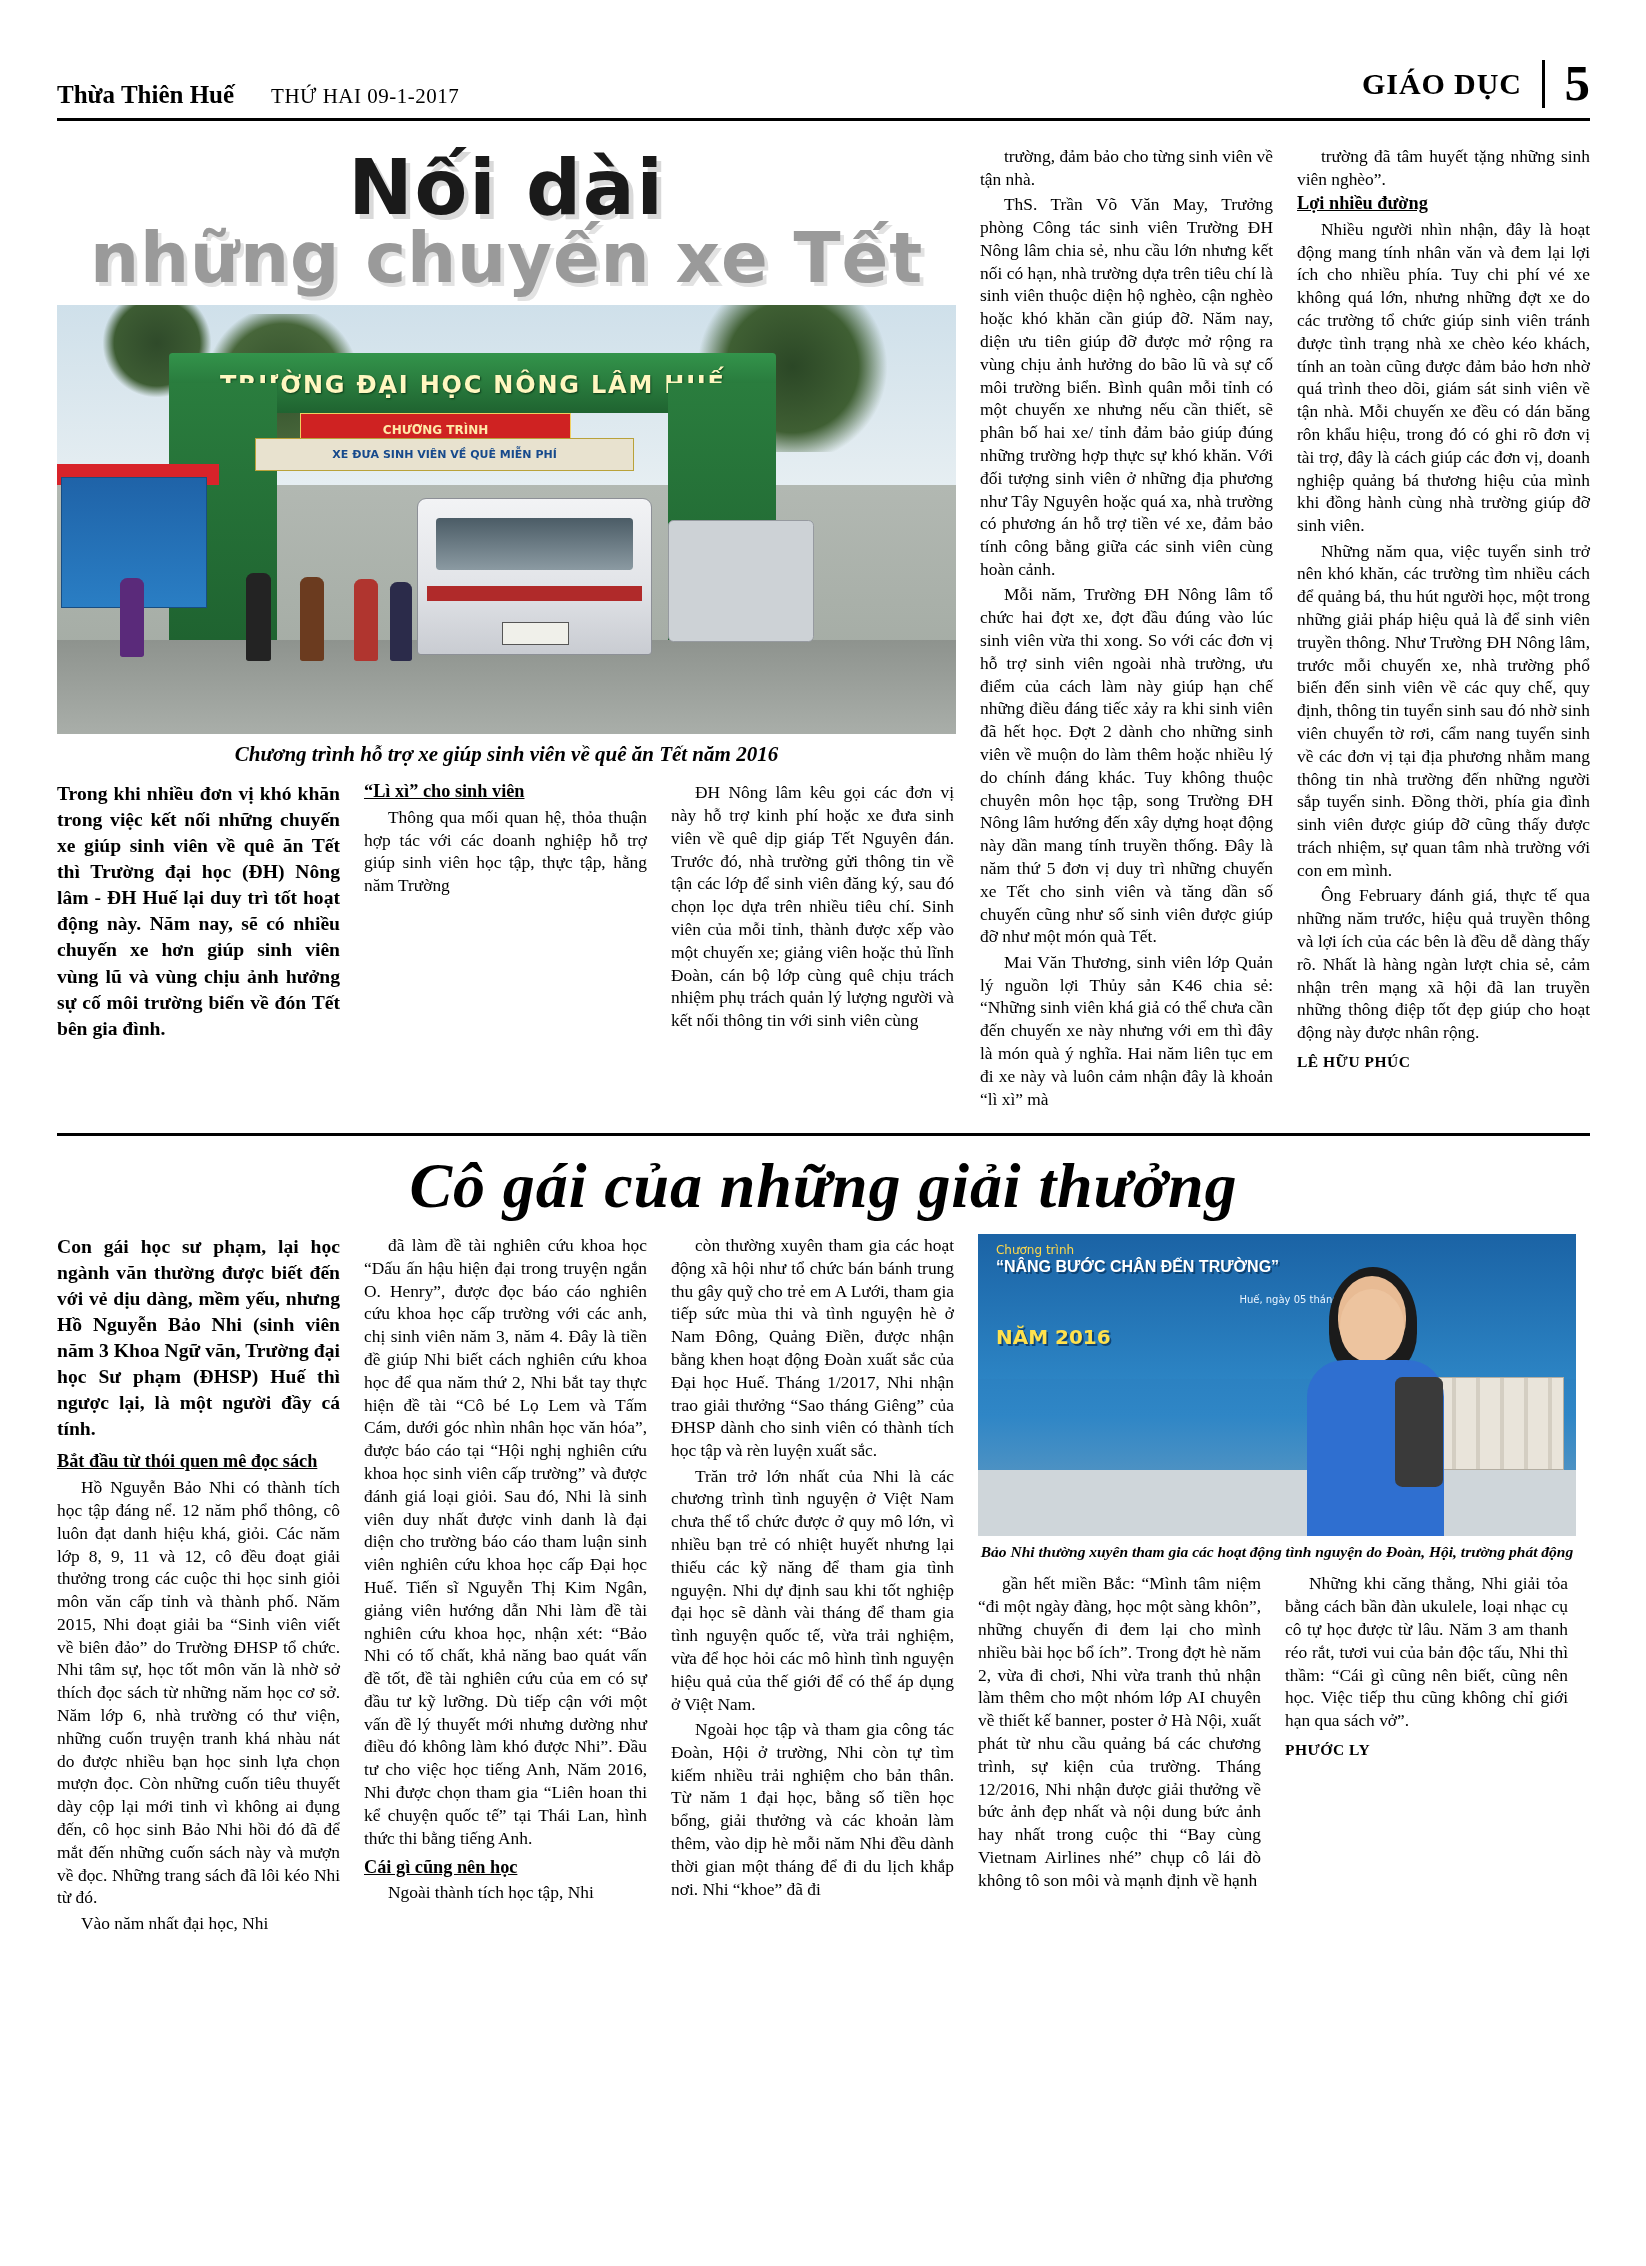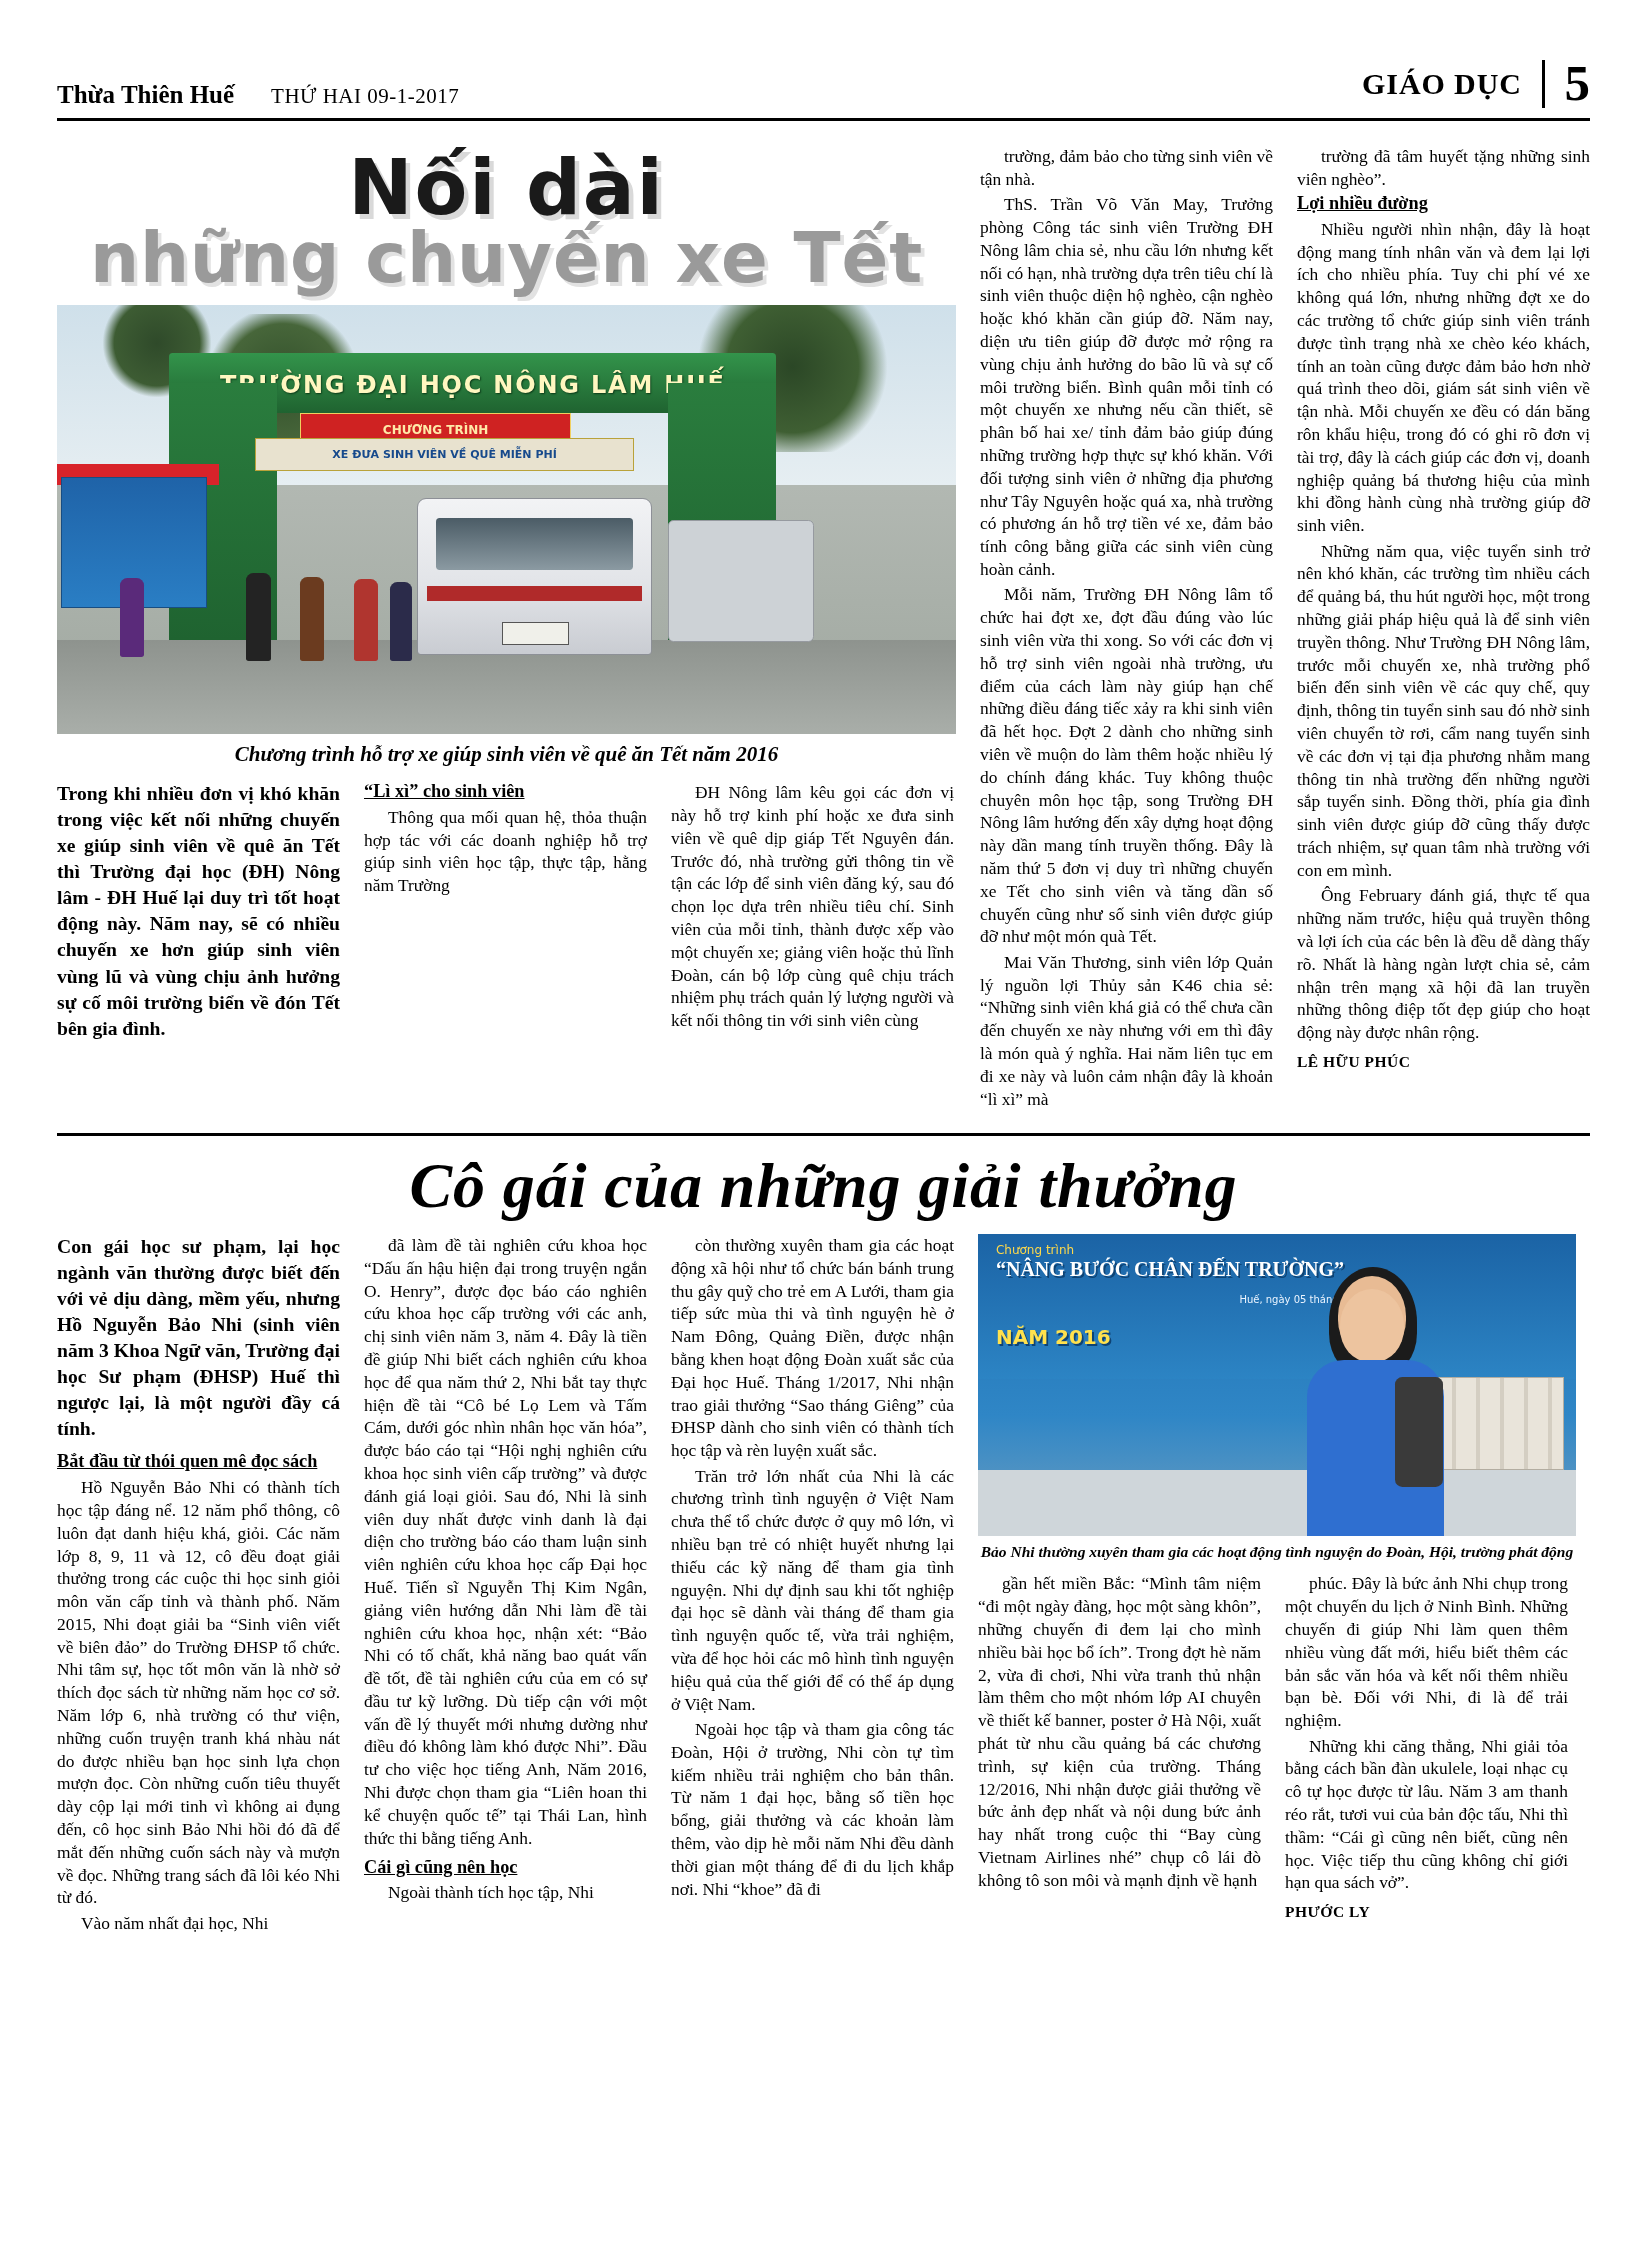--- a/index.html
+++ b/index.html
@@ -272,22 +272,22 @@
     position: relative;
     overflow: hidden;
     background: linear-gradient(#1f6fb0 0%, #2f86c6 60%, #6f9fc0 100%);
   }
   .p2-banner {
     position:absolute; left:0; top:0; width:100%; height:48%;
     background: linear-gradient(#1b63a5, #2c84c4);
   }
   .p2-title {
     position:absolute; left:3%; top:8%; width:62%;
-    font-family:Liberation Serif, serif; font-weight:bold;
-    color:#fff; font-size:20px; line-height:1.15;
+    font-family:Liberation Sans, sans-serif; font-weight:bold;
+    color:#fff; font-size:16px; line-height:1.15;
     text-shadow: 1.8px 1.8px 0 #0e4374;
   }
   .p2-small {
     position:absolute; left:3%; top:3%;
     font-family:"DejaVu Sans", sans-serif; font-size:12px; color:#ffd94a;
   }
   .p2-yellow {
     position:absolute; left:3%; top:30%;
     font-family:"DejaVu Sans", sans-serif; font-weight:bold; font-size:20px;
     color:#ffe14d; text-shadow: 1.8px 1.8px 0 #0e4374;
@@ -471,21 +471,20 @@
             <div class="p2-bag"></div>
           </div>
         </div>
         <div class="caption2">Bảo Nhi thường xuyên tham gia các hoạt động tình nguyện do Đoàn, Hội, trường phát động</div>
 
         <div class="a2-sub-cols">
           <div class="a2-col">
             <p class="body">gần hết miền Bắc: “Mình tâm niệm “đi một ngày đàng, học một sàng khôn”, những chuyến đi đem lại cho mình nhiều bài học bổ ích”. Trong đợt hè năm 2, vừa đi chơi, Nhi vừa tranh thủ nhận làm thêm cho một nhóm lớp AI chuyên về thiết kế banner, poster ở Hà Nội, xuất phát từ nhu cầu quảng bá các chương trình, sự kiện của trường. Tháng 12/2016, Nhi nhận được giải thưởng về bức ảnh đẹp nhất và nội dung bức ảnh hay nhất trong cuộc thi “Bay cùng Vietnam Airlines nhé” chụp cô lái đò không tô son môi và mạnh định về hạnh</p>
           </div>
           <div class="a2-col">
-            <p class="body">phúc. Đây là bức ảnh Nhi chụp trong một chuyến du lịch ở Ninh Bình. Những chuyến đi giúp Nhi làm quen thêm nhiều vùng đất mới, hiểu biết thêm các bản sắc văn hóa và kết nối thêm nhiều bạn bè. Đối với Nhi, đi là để trải nghiệm.</p>
             <p class="body">Những khi căng thẳng, Nhi giải tỏa bằng cách bần đàn ukulele, loại nhạc cụ cô tự học được từ lâu. Năm 3 am thanh réo rắt, tươi vui của bản độc tấu, Nhi thì thầm: “Cái gì cũng nên biết, cũng nên học. Việc tiếp thu cũng không chỉ giới hạn qua sách vở”.</p>
             <div class="byline">PHƯỚC LY</div>
           </div>
         </div>
       </div>
     </div>
   </div>
 
 </div>
 

